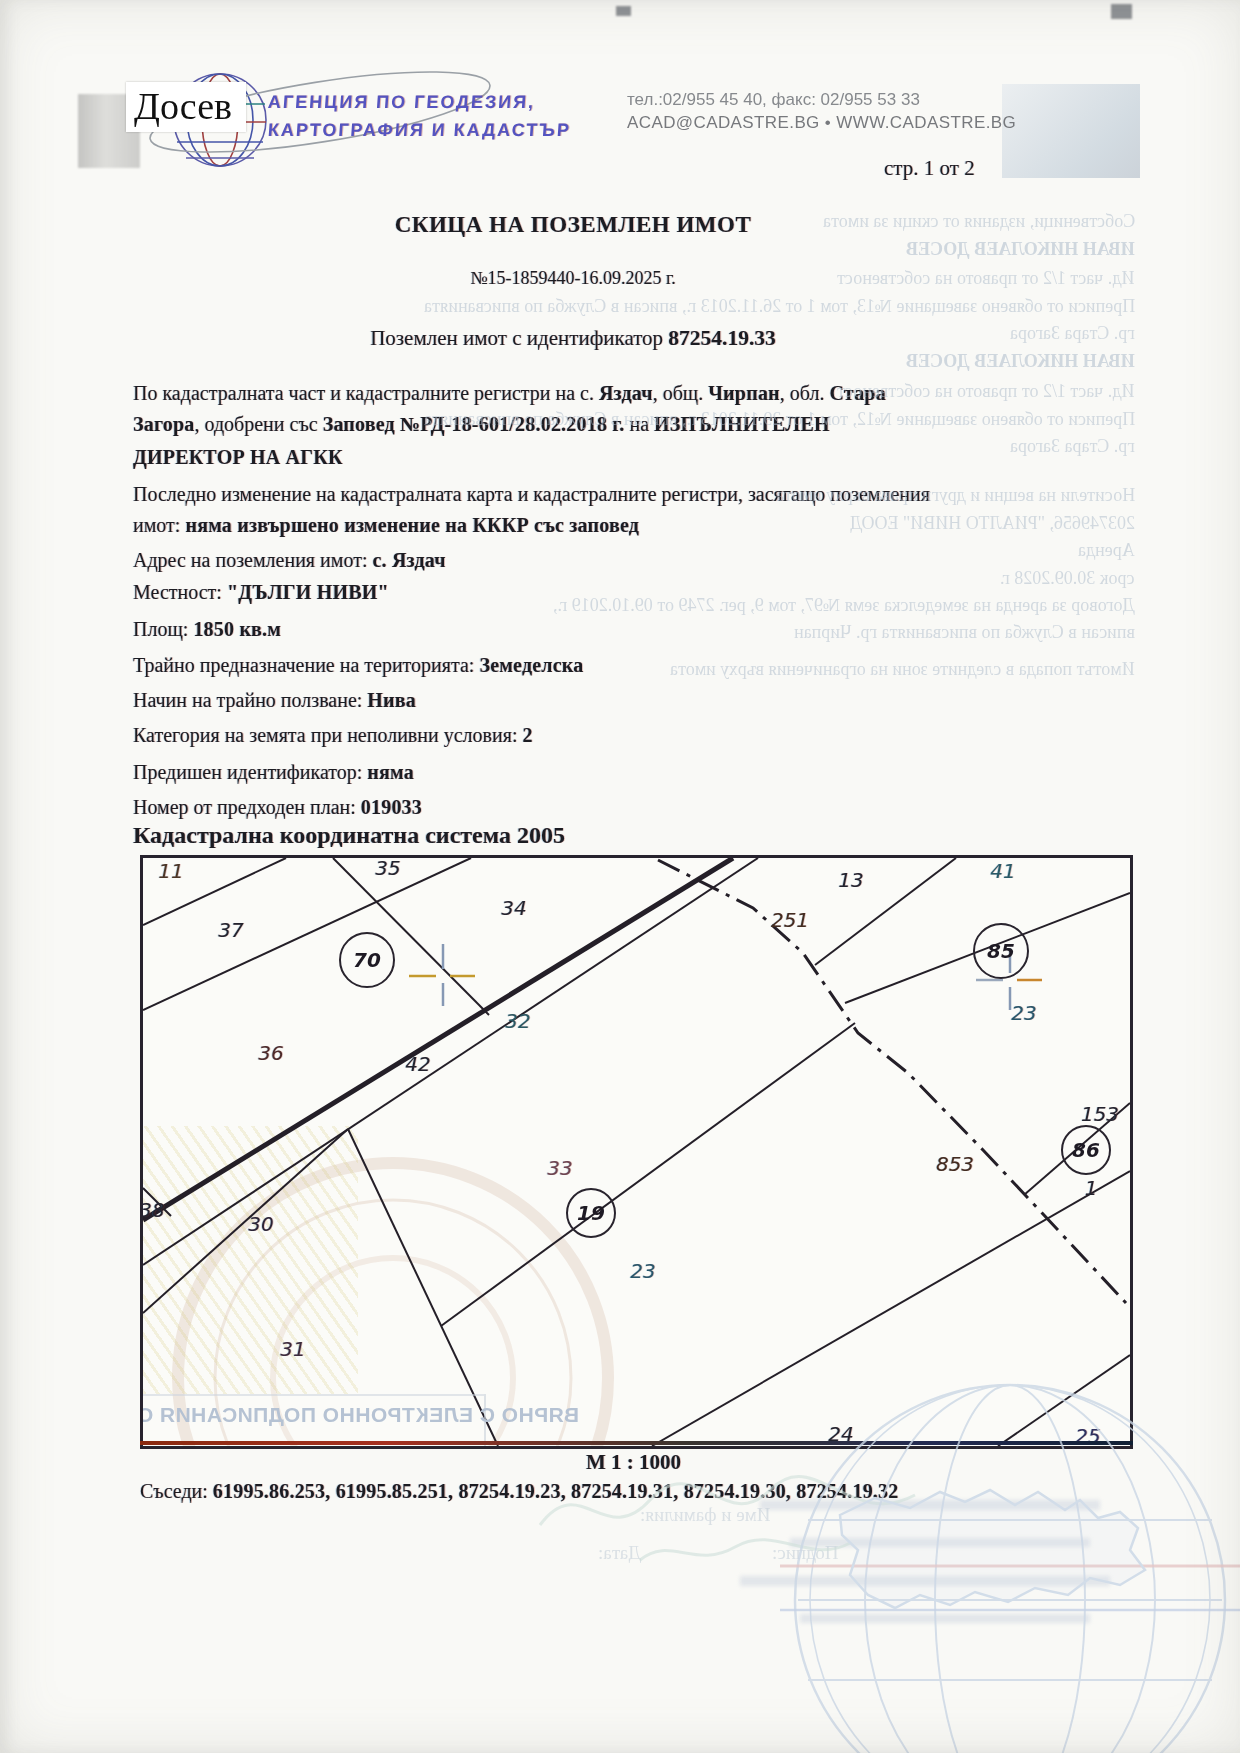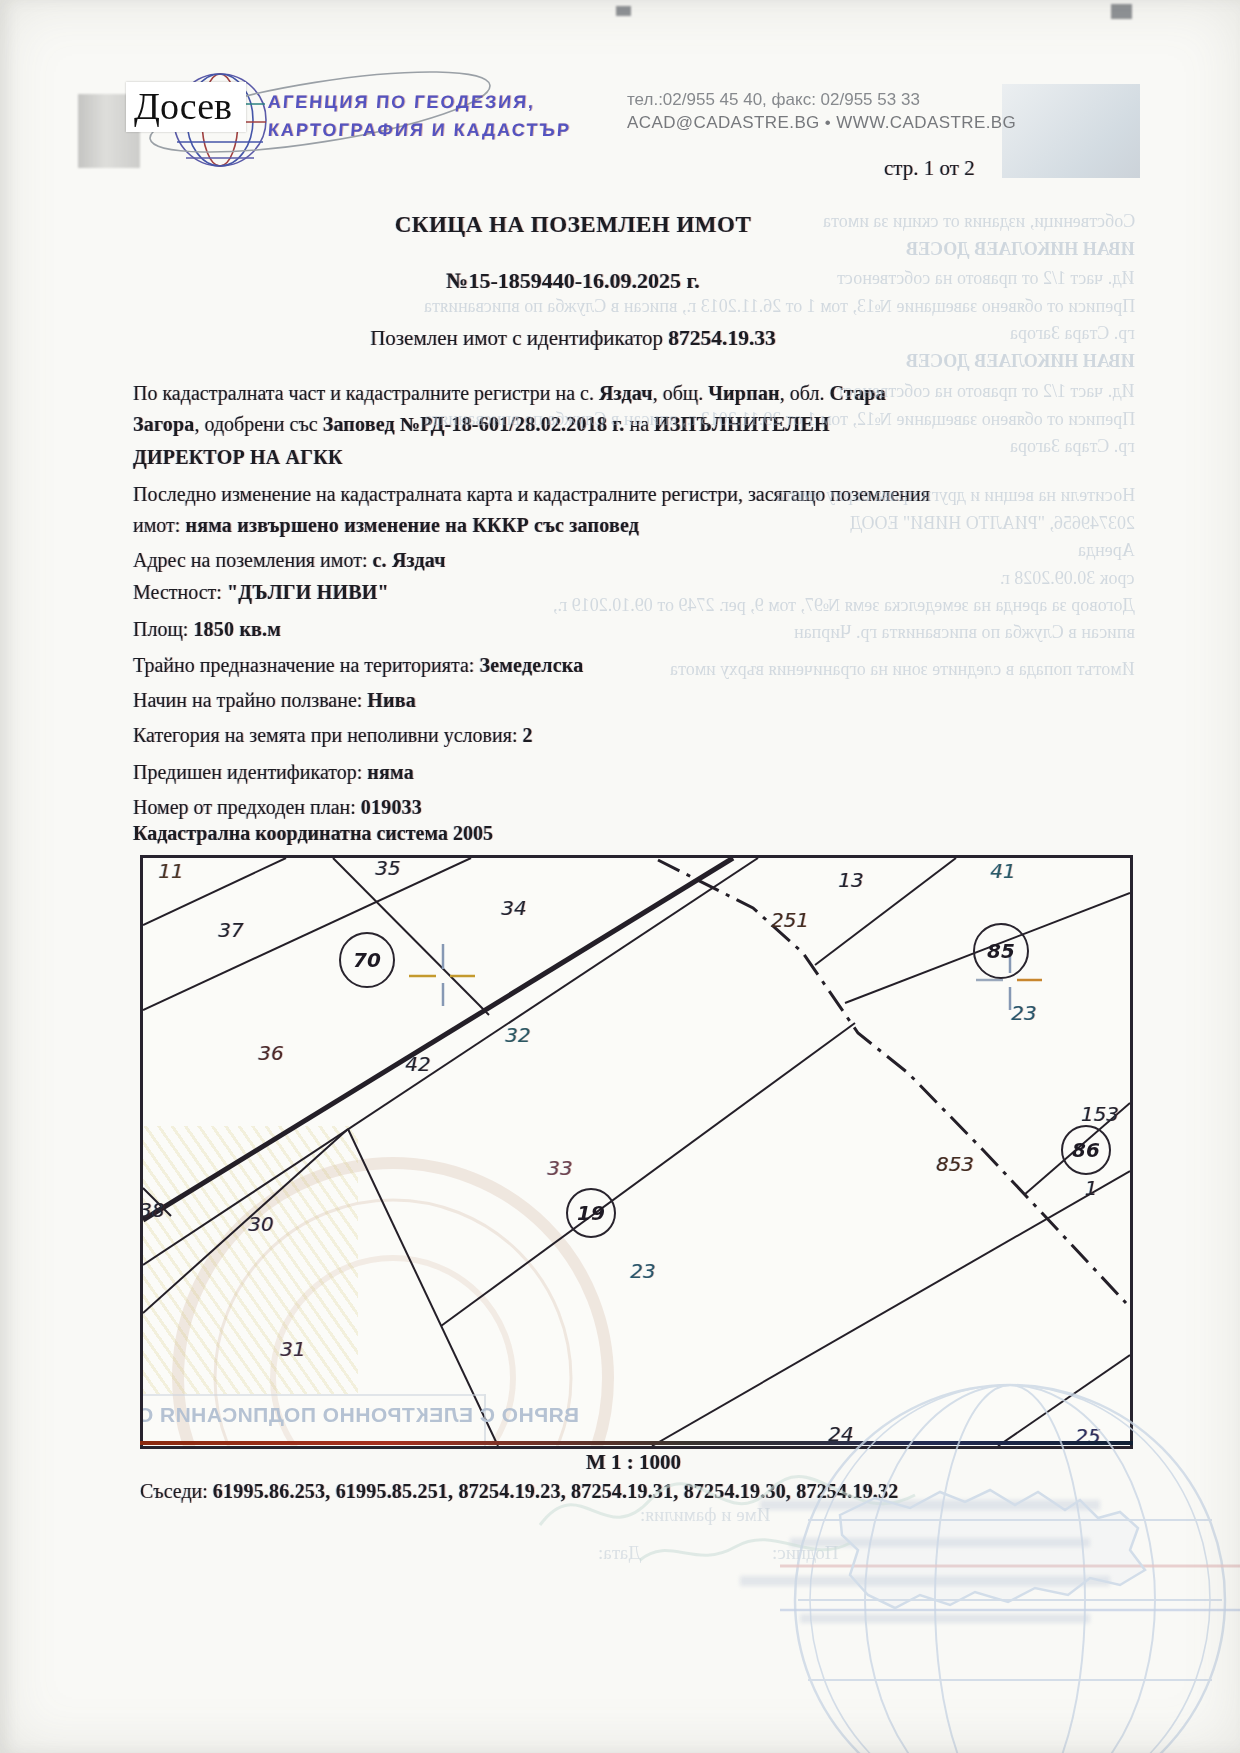--- a/index.html
+++ b/index.html
@@ -16,29 +16,29 @@
      color:#5454c0;letter-spacing:2px;transform:skewX(-4deg);
      text-shadow:1px 0 rgba(180,60,50,.35);}
   #addr{font-family:"Liberation Sans",sans-serif;font-size:17px;color:#86898d;line-height:23px;}
   #addr .l3{color:#77797d;letter-spacing:.4px;}
   #addr-box{left:1002px;top:84px;width:138px;height:94px;opacity:.85;
      background:linear-gradient(135deg,#e9edf0,#ccd6de 70%,#c4ccd4);}
   #page-label{font-size:21px;}
   
   .center-block{left:133px;width:880px;text-align:center;}
   #title{font-size:23px;font-weight:700;letter-spacing:.5px;}
-  #docnum{font-size:22px;font-weight:700;}
+  #docnum{font-size:18px;font-weight:400;}
   #subtitle{font-size:21px;}
   #subtitle b{font-size:21.5px;}
   
   .body-line{position:absolute;left:133px;font-size:20px;white-space:nowrap;
      text-shadow:0.8px 0 rgba(170,45,30,.30), -0.8px 0 rgba(40,120,175,.28);}
   .body-line b{letter-spacing:.2px;}
   
-  #coordsys{left:133px;top:822px;font-size:20px;font-weight:700;}
+  #coordsys{left:133px;top:822px;font-size:24px;font-weight:700;}
   #map{left:140px;top:855px;width:987px;height:588px;border:3px solid #27232e;
        box-sizing:content-box;overflow:hidden;background:#fbfbf8;}
   #map-bottom-fringe{left:140px;top:1441px;width:993px;height:4px;
      background:linear-gradient(90deg,#8a2a10,#a63020 25%,#3a3430 55%,#232a52 80%,#102034);}
   #map svg.geo{position:absolute;left:0;top:0;}
   .plabel{position:absolute;transform:translate(-50%,-50%);
      font:italic 20px "DejaVu Sans",sans-serif;
      text-shadow:0.7px 0 rgba(160,50,40,.30), -0.7px 0 rgba(40,120,170,.30);}
   .ppoint{position:absolute;transform:translate(-50%,-50%);border:2.2px solid #29242e;border-radius:50%;
      display:flex;align-items:center;justify-content:center;
@@ -167,21 +167,21 @@
         <div class="plabel" style="left: 28px; top: 13px; color: rgb(74, 53, 38);">11</div>
         <div class="plabel" style="left: 245px; top: 10px; color: rgb(35, 35, 46);">35</div>
         <div class="plabel" style="left: 371px; top: 50px; color: rgb(35, 35, 46);">34</div>
         <div class="plabel" style="left: 708px; top: 22px; color: rgb(35, 35, 46);">13</div>
         <div class="plabel" style="left: 860px; top: 13px; color: rgb(40, 90, 104);">41</div>
         <div class="plabel" style="left: 647px; top: 62px; color: rgb(67, 44, 32);">251</div>
         <div class="plabel" style="left: 881px; top: 155px; color: rgb(40, 86, 106);">23</div>
         <div class="plabel" style="left: 88px; top: 72px; color: rgb(35, 35, 46);">37</div>
         <div class="plabel" style="left: 128px; top: 195px; color: rgb(76, 42, 42);">36</div>
         <div class="plabel" style="left: 275px; top: 206px; color: rgb(35, 35, 46);">42</div>
-        <div class="plabel" style="left: 375px; top: 177px; color: rgb(42, 88, 98);">32</div>
+        <div class="plabel" style="left: 375px; top: 163px; color: rgb(42, 88, 98);">32</div>
         <div class="plabel" style="left: 957px; top: 256px; color: rgb(35, 35, 46);">153</div>
         <div class="plabel" style="left: 948px; top: 330px; color: rgb(35, 35, 46);">1</div>
         <div class="plabel" style="left: 417px; top: 310px; color: rgb(110, 68, 80);">33</div>
         <div class="plabel" style="left: 118px; top: 366px; color: rgb(43, 36, 54);">30</div>
         <div class="plabel" style="left: 9px; top: 352px; color: rgb(35, 35, 46);">38</div>
         <div class="plabel" style="left: 812px; top: 306px; color: rgb(67, 44, 32);">853</div>
         <div class="plabel" style="left: 500px; top: 413px; color: rgb(40, 86, 106);">23</div>
         <div class="plabel" style="left: 150px; top: 491px; color: rgb(60, 43, 60);">31</div>
         <div class="plabel" style="left: 698px; top: 576px; color: rgb(35, 35, 46);">24</div>
         <div class="plabel" style="left: 945px; top: 578px; color: rgb(48, 48, 94);">25</div>

